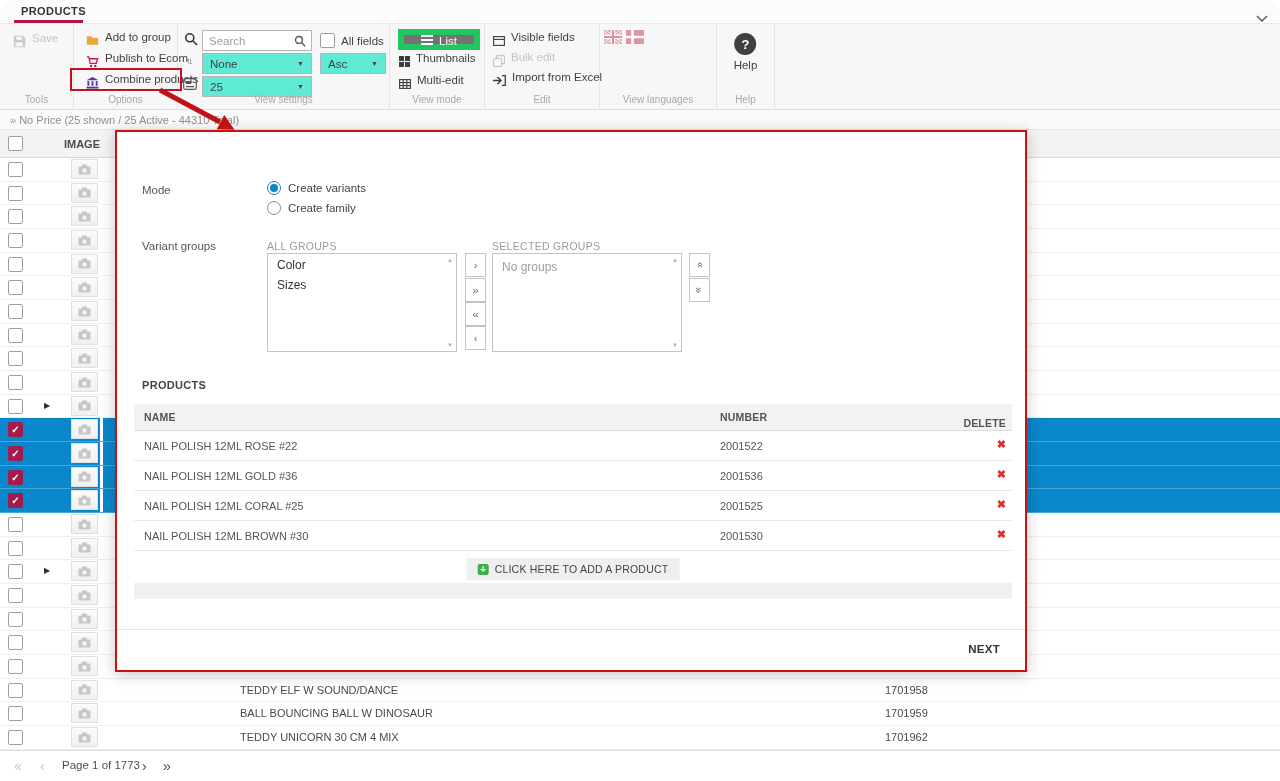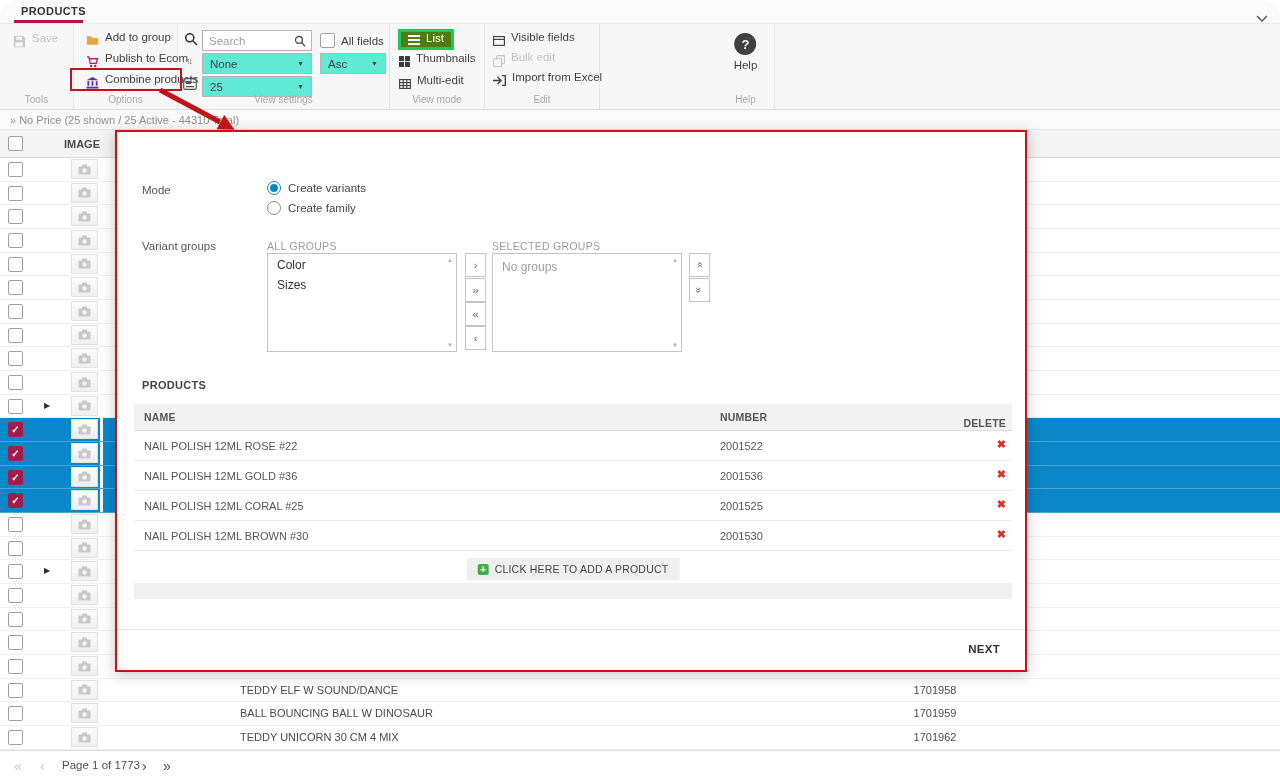--- a/index.html
+++ b/index.html
@@ -12,21 +12,21 @@
        font-size:11px;font-weight:700;letter-spacing:.4px;color:#333;cursor:pointer;}
   .tab-underline{position:absolute;left:14px;top:20px;width:69px;height:3px;background:#b0164a;}
   .tabbar-chevron{position:absolute;right:12px;top:8px;cursor:pointer;}
 
   
   .ribbon{position:absolute;left:0;top:24px;width:1280px;height:86px;background:#f7f7f7;border-bottom:1px solid #dcdcdc;box-sizing:border-box;}
   .grp{position:absolute;top:0;height:85px;border-right:1px solid #e4e4e4;box-sizing:border-box;}
   .grp-label{position:absolute;bottom:4px;left:0;right:0;text-align:center;font-size:10px;color:#a8a8a8;white-space:nowrap;}
   .rbtn{position:absolute;display:flex;gap:6px;font-size:11.5px;color:#3f3f3f;height:19px;white-space:nowrap;cursor:pointer;}
   .rbtn.disabled{color:#c3c3c3;cursor:default;}
-  .rbtn.active{background:#4d7c0f;border:3px solid #22c55e;color:#fff;height:21px;padding:0 7px;box-sizing:border-box;}
+  .rbtn.active{background:#737373;border:6px solid #22c55e;color:#fff;height:21px;padding:0 17px;box-sizing:border-box;}
   .icon{display:inline-flex;align-items:center;justify-content:center;flex:none;}
 
   .search{position:absolute;border:1px solid #b5b5b5;background:#fff;display:flex;align-items:center;height:21px;box-sizing:border-box;}
   .search input{border:0;outline:0;flex:1;min-width:0;padding:0 6px;font-size:11.5px;color:#333;font-family:inherit;background:transparent;}
   .search input::placeholder{color:#9c9c9c;}
   .search .icon{padding-right:5px;cursor:pointer;}
   .sel{position:absolute;border:1px solid #b5b5b5;background:#5eead4;display:flex;align-items:center;justify-content:space-between;
        padding:0 7px;font-size:11.5px;color:#3f3f3f;height:21px;box-sizing:border-box;cursor:pointer;}
   .sel .caret{font-size:7px;color:#444;}
   .cb{width:15px;height:15px;border:1px solid #9f9f9f;background:#fff;border-radius:2px;box-sizing:border-box;flex:none;cursor:pointer;}
@@ -49,21 +49,21 @@
   .img-h{position:absolute;left:54px;top:8px;width:46px;text-align:right;font-size:11px;font-weight:700;color:#4a4a4a;}
   #rows{position:absolute;left:0;top:158px;width:1280px;height:592px;}
   .row{position:relative;width:1280px;height:23.68px;background:#fff;border-bottom:1px solid #efefef;box-sizing:border-box;cursor:pointer;}
   .row.selected{background:#0a87ca;border-bottom-color:#47a7da;}
   .row.selected::after{content:"";position:absolute;left:100px;top:0;width:3px;height:100%;background:#fff;}
   .row .cb{position:absolute;left:8px;top:4px;}
   .row .arrow{position:absolute;left:44px;top:7px;font-size:8px;color:#2f2f2f;line-height:1;}
   .imgbox{position:absolute;left:71px;top:1px;width:27px;height:20px;border:1px solid #e0e0e0;box-sizing:border-box;
           background:linear-gradient(#fbfbfb,#f0f0f0);display:flex;align-items:center;justify-content:center;}
   .row .name{position:absolute;left:240px;top:5px;font-size:11px;color:#4a4a4a;white-space:nowrap;}
-  .row .num{position:absolute;left:885px;top:5px;width:100px;text-align:center;font-size:11px;color:#4a4a4a;}
+  .row .num{position:absolute;left:885px;top:5px;width:100px;text-align:left;font-size:11px;color:#4a4a4a;}
 
   
   .pagebar{position:absolute;left:0;top:750px;width:1280px;height:31px;background:#fff;border-top:1px solid #dcdcdc;box-sizing:border-box;}
   .pg{position:absolute;top:5px;font-size:14px;color:#474747;cursor:pointer;line-height:20px;}
   .pg.disabled{color:#c6c6c6;cursor:default;}
   .pg-label{position:absolute;left:62px;top:8px;font-size:11.5px;color:#4f4f4f;}
 
   
   .modal{position:absolute;left:115px;top:130px;width:912px;height:542px;background:#fff;border:2px solid #cb1111;
          box-sizing:border-box;box-shadow:0 3px 14px rgba(0,0,0,.22);z-index:5;}
@@ -277,20 +277,38 @@
           <svg width="13" height="11" viewBox="0 0 13 11">
               <path d="M0 5.5h7M4.5 2l3.5 3.5L4.5 9" fill="none" stroke="#3c3c3c" stroke-width="1.4"></path>
               <path d="M9 0.7h3.3v9.6H9" fill="none" stroke="#3c3c3c" stroke-width="1.3"></path>
             </svg>
         </span>
         <span>Import from Excel</span>
       </div>
       <div class="grp-label">Edit</div>
     </div>
 
+    <div class="grp" style="left:600px;width:117px;">
+      <span class="flag" style="left:4px;">
+        <svg width="18" height="14" viewBox="0 0 18 14">
+            <rect width="18" height="14" fill="#e2a7b0"></rect>
+            <path d="M0 0l18 14M18 0L0 14" stroke="#fff" stroke-width="3"></path>
+            <path d="M0 0l18 14M18 0L0 14" stroke="#d98f9c" stroke-width="1.2"></path>
+            <path d="M9 0v14M0 7h18" stroke="#fff" stroke-width="4.5"></path>
+            <path d="M9 0v14M0 7h18" stroke="#d98f9c" stroke-width="2.2"></path>
+          </svg>
+      </span>
+      <span class="flag" style="left:26px;">
+        <svg width="18" height="14" viewBox="0 0 18 14">
+            <rect width="18" height="14" fill="#dd96a0"></rect>
+            <path d="M6.5 0v14M0 7h18" stroke="#fff" stroke-width="2.6"></path>
+          </svg>
+      </span>
+      <div class="grp-label">View languages</div>
+    </div>
 
     <div class="grp" style="left:717px;width:58px;">
       <div class="helpbtn">
         <span class="helpcircle">?</span>
         <span class="helptext">Help</span>
       </div>
       <div class="grp-label">Help</div>
     </div>
   </div>
 

